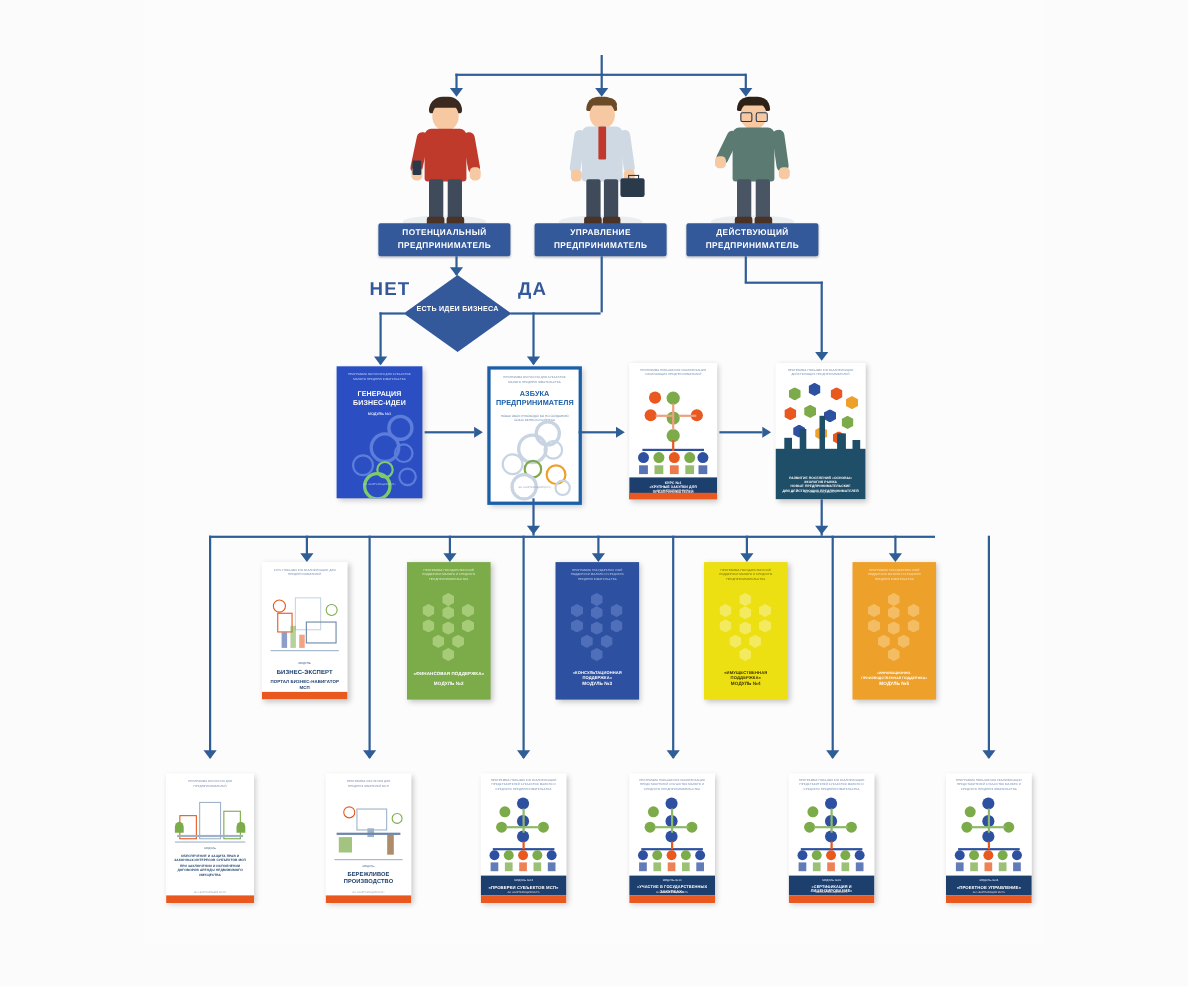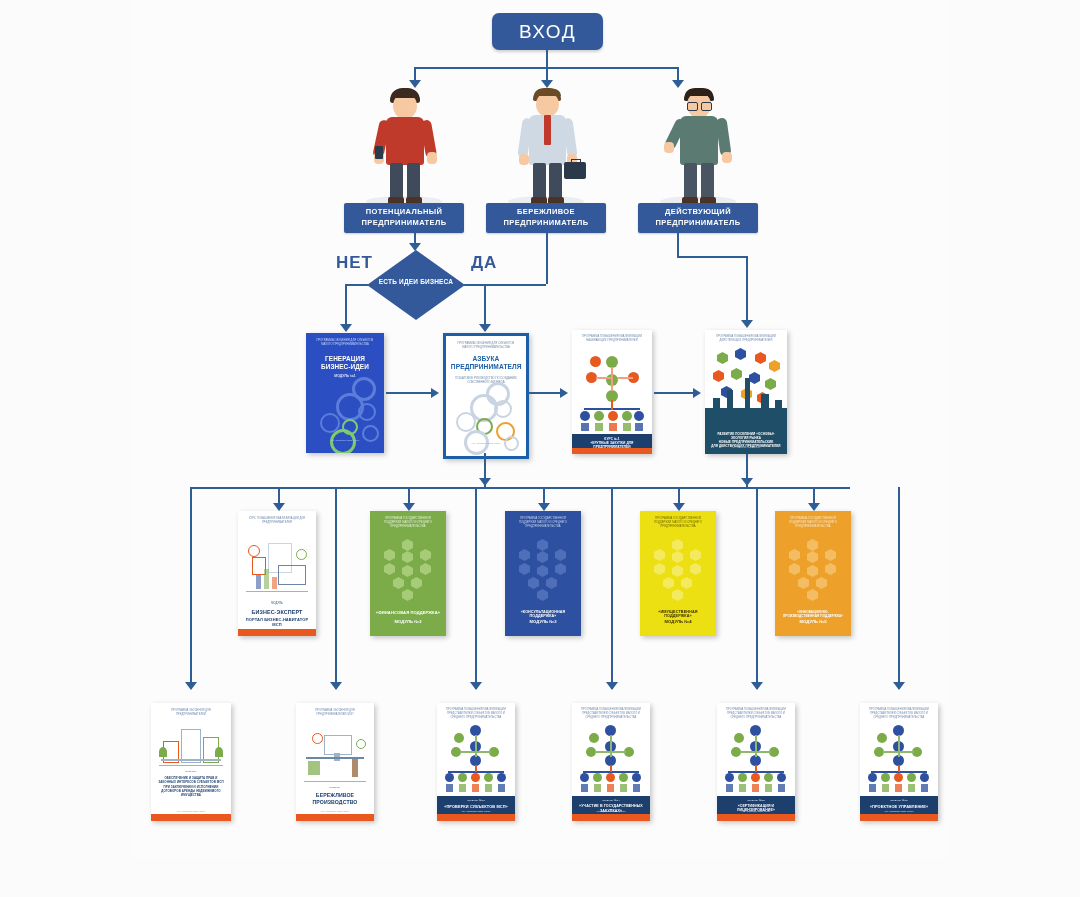--- a/index.html
+++ b/index.html
@@ -125,23 +125,20 @@
 
   
   .city{position:absolute;background:#1f4e68;}
 </style>
 </head>
 <body>
 
 <div id="canvas">
   <div id="sheet"></div>
 
-  <div id="entry">
-    <span>ВХОД</span>
-  </div>
 
   <div class="vline" style="left:546px;top:50px;height:18px;"></div>
 
   <div class="hline" style="left:414px;top:67px;width:264px;"></div>
 
   <div class="vline" style="left:414px;top:67px;height:14px;"></div>
   <div class="arrow-d" style="left:409px;top:80px;"></div>
   <div class="vline" style="left:546px;top:67px;height:14px;"></div>
   <div class="arrow-d" style="left:541px;top:80px;"></div>
   <div class="vline" style="left:677px;top:67px;height:14px;"></div>
@@ -183,26 +180,26 @@
       <div class="arm" style="left:33px;top:70px;width:10px;height:11px;background:#f6c9a3;border-radius:4px;"></div>
       <div class="arm" style="left:81px;top:70px;width:10px;height:11px;background:#f6c9a3;border-radius:4px;"></div>
       <div class="bar" style="left:78px;top:78px;width:22px;height:17px;background:#2b3a4a;border-radius:2px;"></div>
       <div class="bar" style="left:85px;top:75px;width:8px;height:4px;border:1px solid #2b3a4a;border-bottom:none;"></div>
       <div class="leg" style="left:47px;top:79px;width:13px;height:36px;"></div>
       <div class="leg" style="left:63px;top:79px;width:13px;height:36px;"></div>
       <div class="shoe" style="left:45px;top:113px;width:16px;height:9px;"></div>
       <div class="shoe" style="left:62px;top:113px;width:16px;height:9px;"></div>
     </div>
     <div class="pbadge">
-      <span>БЕРЕЖЛИВОЕ</span>
+      <span>УПРАВЛЕНИЕ</span>
       <span>ПРЕДПРИНИМАТЕЛЬ</span>
     </div>
   </div>
 
-  <div class="persona" style="left:638px;top:84px;">
+  <div class="persona" style="left:624px;top:84px;">
     <div class="fig">
       <div class="shadow" style="left:22px;top:112px;width:76px;height:11px;"></div>
       <div class="hair" style="left:46px;top:4px;width:30px;height:13px;border-radius:13px 13px 2px 2px;background:#2d2118;"></div>
       <div class="head" style="left:49px;top:8px;width:24px;height:26px;"></div>
       <div class="hair" style="left:47px;top:5px;width:28px;height:7px;border-radius:12px 12px 0 0;background:#2d2118;"></div>
       <div class="bar" style="left:49px;top:18px;width:9px;height:7px;border:1px solid #2b3a4a;border-radius:2px;"></div>
       <div class="bar" style="left:63px;top:18px;width:9px;height:7px;border:1px solid #2b3a4a;border-radius:2px;"></div>
       <div class="torso" style="left:42px;top:32px;width:38px;height:49px;background:#5b7b72;"></div>
       <div class="arm" style="left:32px;top:34px;width:11px;height:32px;background:#5b7b72;transform:rotate(26deg);"></div>
       <div class="arm" style="left:80px;top:34px;width:11px;height:38px;background:#5b7b72;transform:rotate(-8deg);"></div>

